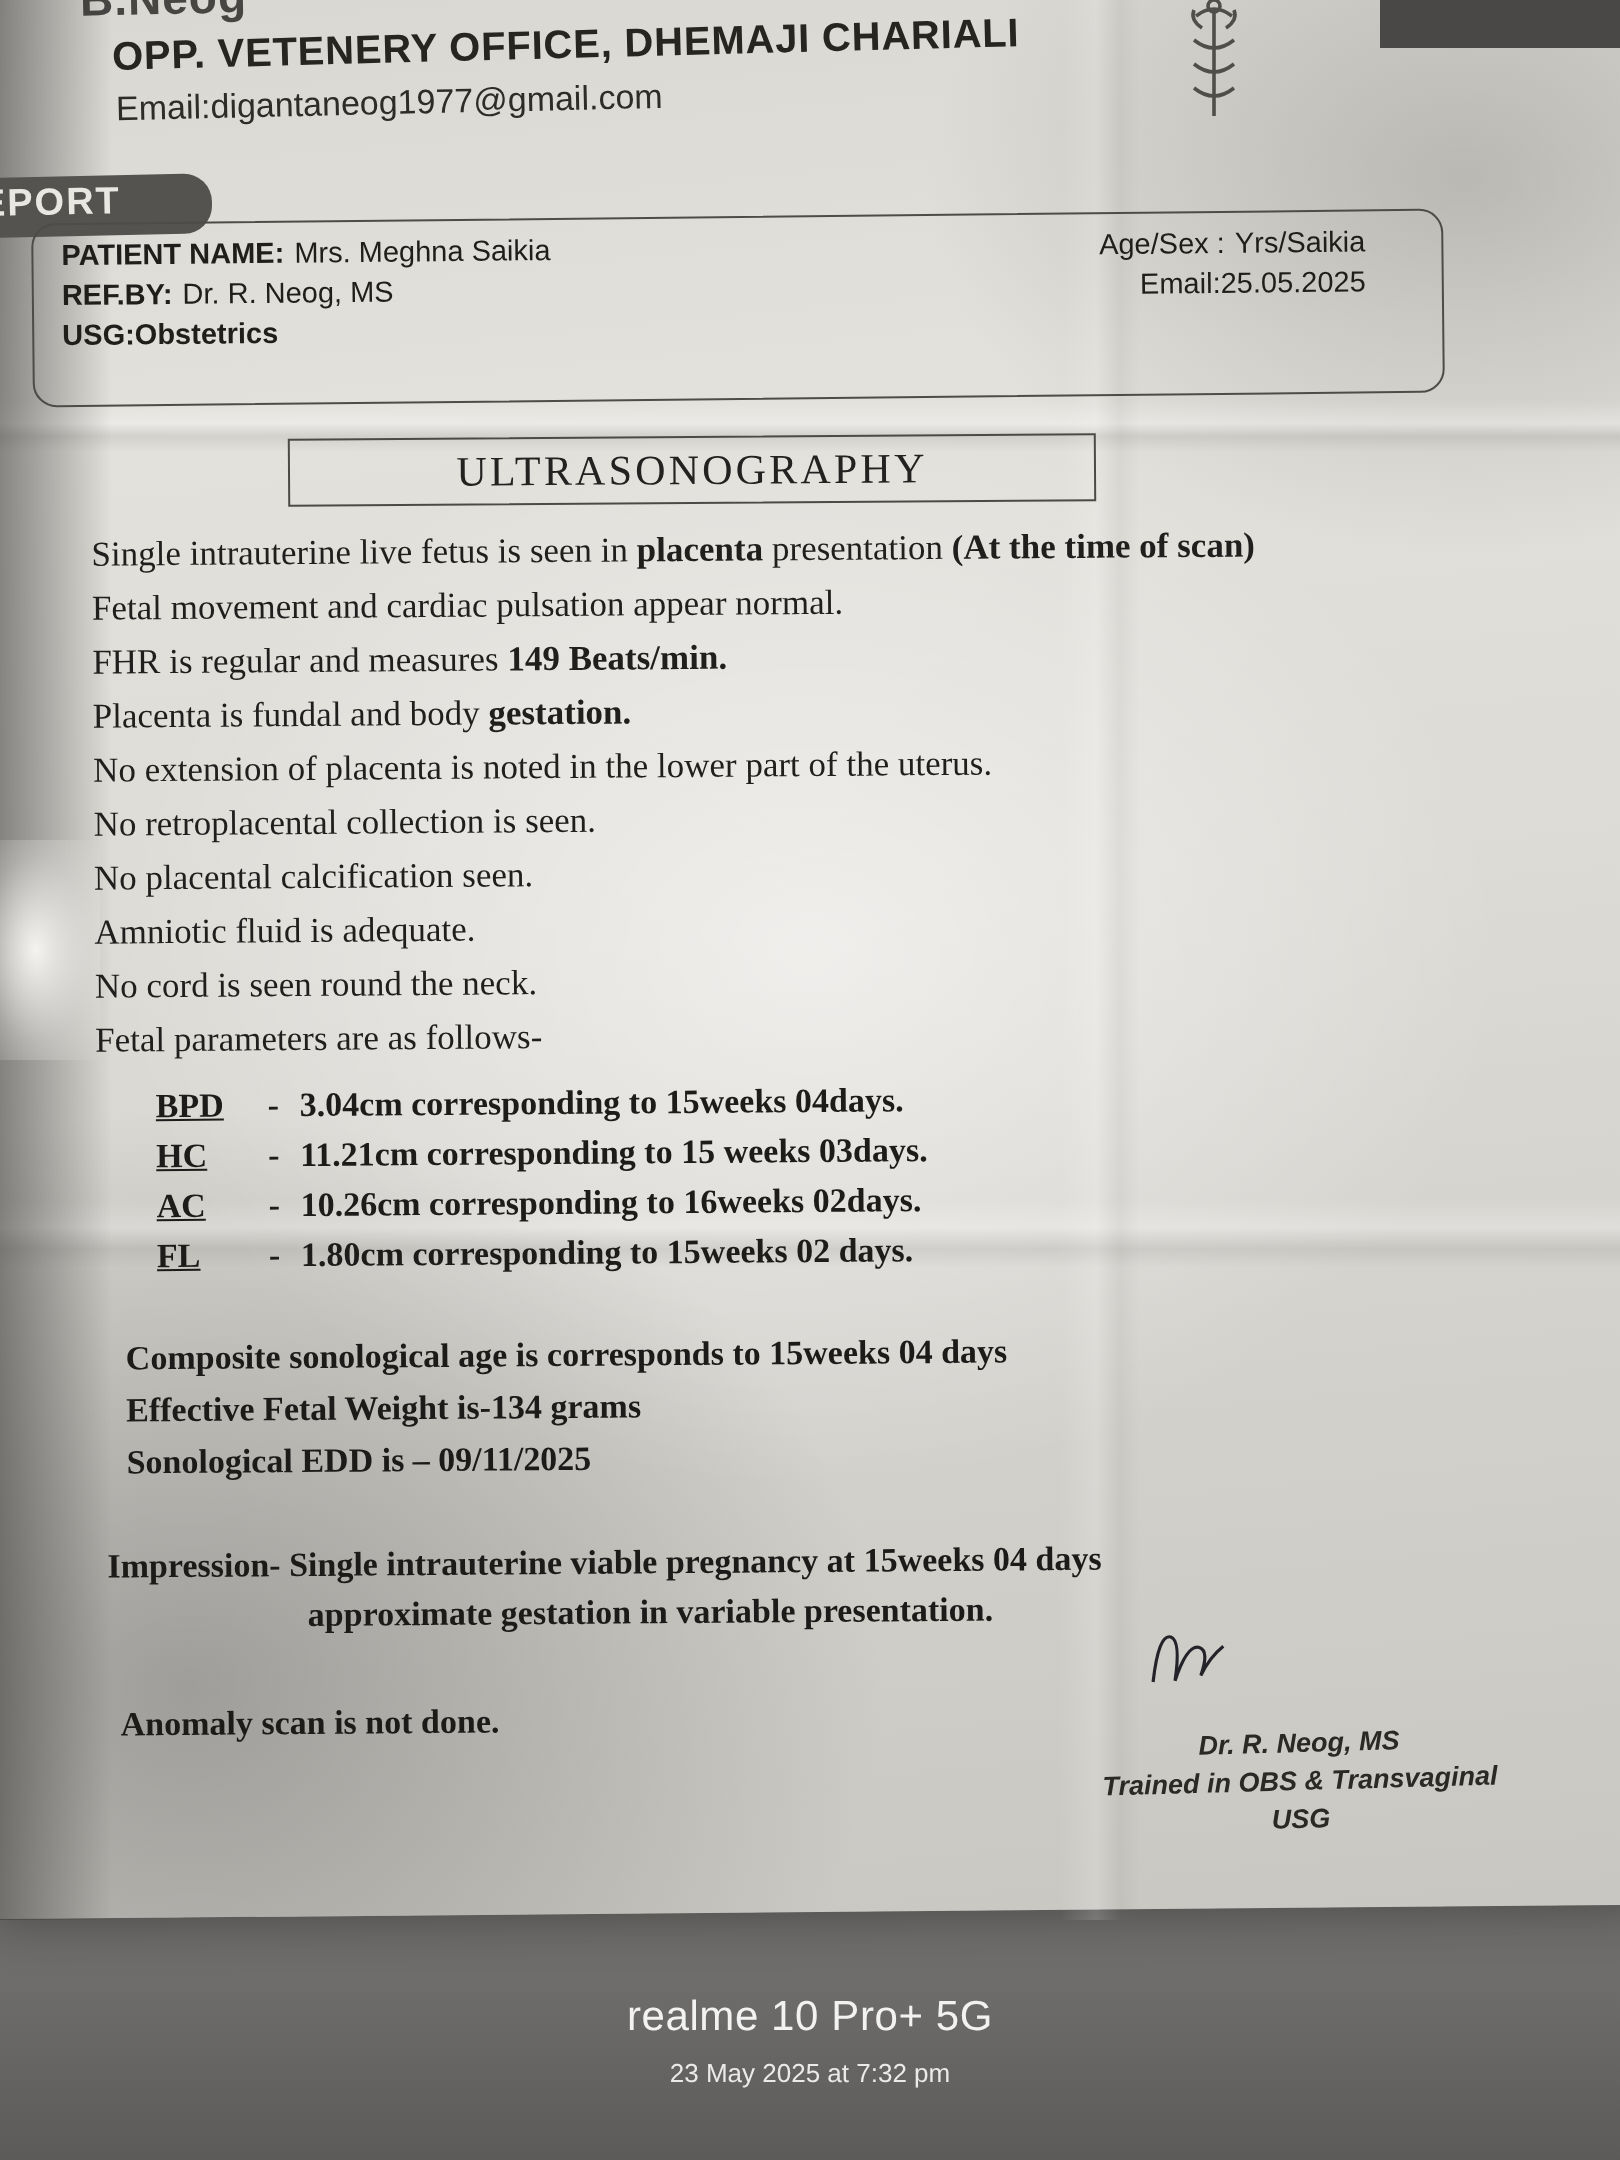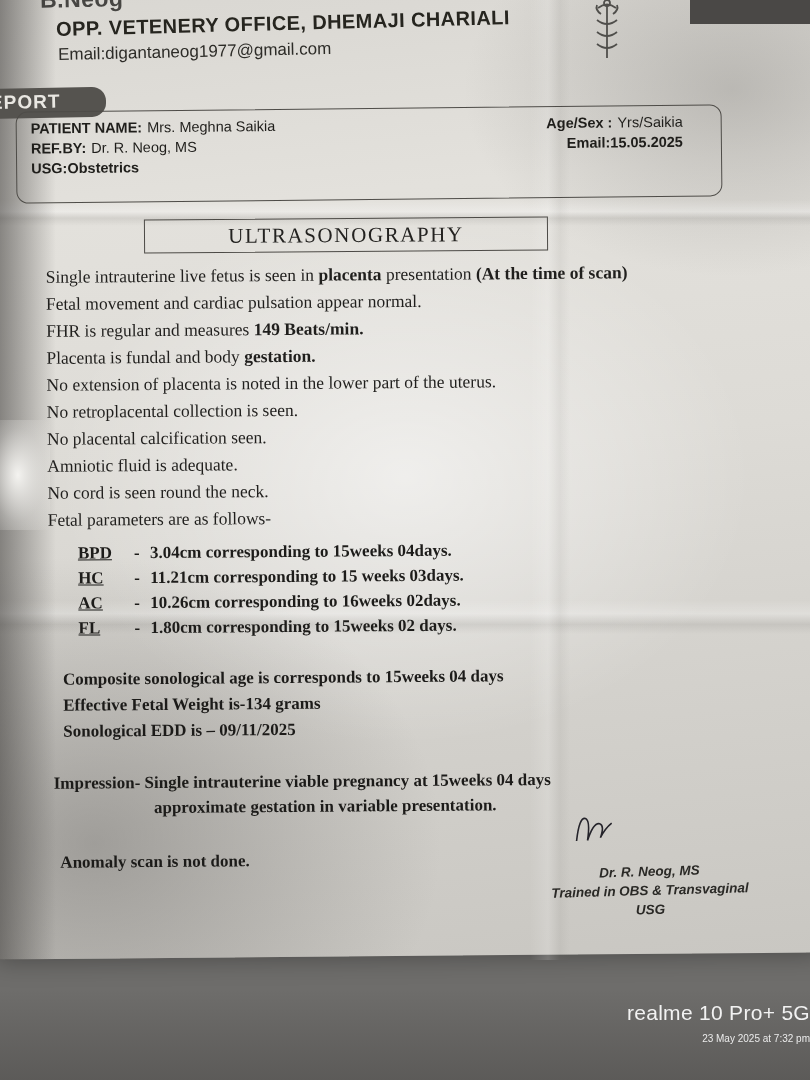--- a/index.html
+++ b/index.html
@@ -135,21 +135,21 @@
     left: 14px; top: 8px;
     width: 680px;
     font-family: "Liberation Sans", sans-serif;
     font-size: 14.5px;
     color: #1f1e1b;
   }
   .prow { display: flex; margin-bottom: 4px; }
   .pkey { font-weight: 700; }
   .pval { font-weight: 400; margin-left: 5px; }
   .pright { margin-left: auto; display: flex; padding-right: 28px; }
-  .pright .pkey { font-weight: 700; text-align: center; }
+  .pright .pkey { font-weight: 400; text-align: center; }
 
   
   .titlebox {
     position: absolute;
     left: 144px; top: 218px;
     width: 404px; height: 34px;
     border: 1.4px solid #4c4a46;
     transform: rotate(-0.4deg);
   }
   .titlebox span {
@@ -237,26 +237,26 @@
     color: #2a2926;
     transform: rotate(-1.6deg);
     line-height: 19px;
   }
 
   
   .wm {
     position: absolute;
     left: 0; bottom: 0;
     width: 810px;
-    text-align: right;
+    text-align: center;
     color: #f2f2f2;
     font-family: "Liberation Sans", sans-serif;
   }
   .wm .w1 { font-size: 21px; font-weight: 400; letter-spacing: .3px; }
-  .wm .w2 { font-size: 10px; margin-top: 8px; margin-bottom: 36px; opacity: .95; }
+  .wm .w2 { font-size: 13px; margin-top: 8px; margin-bottom: 36px; opacity: .95; }
 
   .white-blob {
     position: absolute;
     left: -14px; top: 420px;
     width: 64px; height: 110px;
     background: radial-gradient(ellipse at 50% 50%, #f4f3f0 0%, rgba(244,243,240,0.3) 60%, rgba(244,243,240,0) 100%);
     pointer-events: none;
   }
 </style>
 </head>
@@ -300,21 +300,21 @@
         <span class="pright">
           <span class="pkey">Age/Sex :</span>
           <span class="pval">Yrs/Saikia</span>
         </span>
       </div>
       <div class="prow">
         <span class="pkey">REF.BY:</span>
         <span class="pval">Dr. R. Neog, MS</span>
         <span class="pright">
           <span class="pkey">Email:</span>
-          <span class="pkey">15.05.2025</span>
+          <span class="pkey">25.05.2025</span>
         </span>
       </div>
       <div class="prow">
         <span class="pkey">USG:</span>
         <span class="pkey">Obstetrics</span>
       </div>
     </div>
   </div>
 
   <div class="titlebox">

